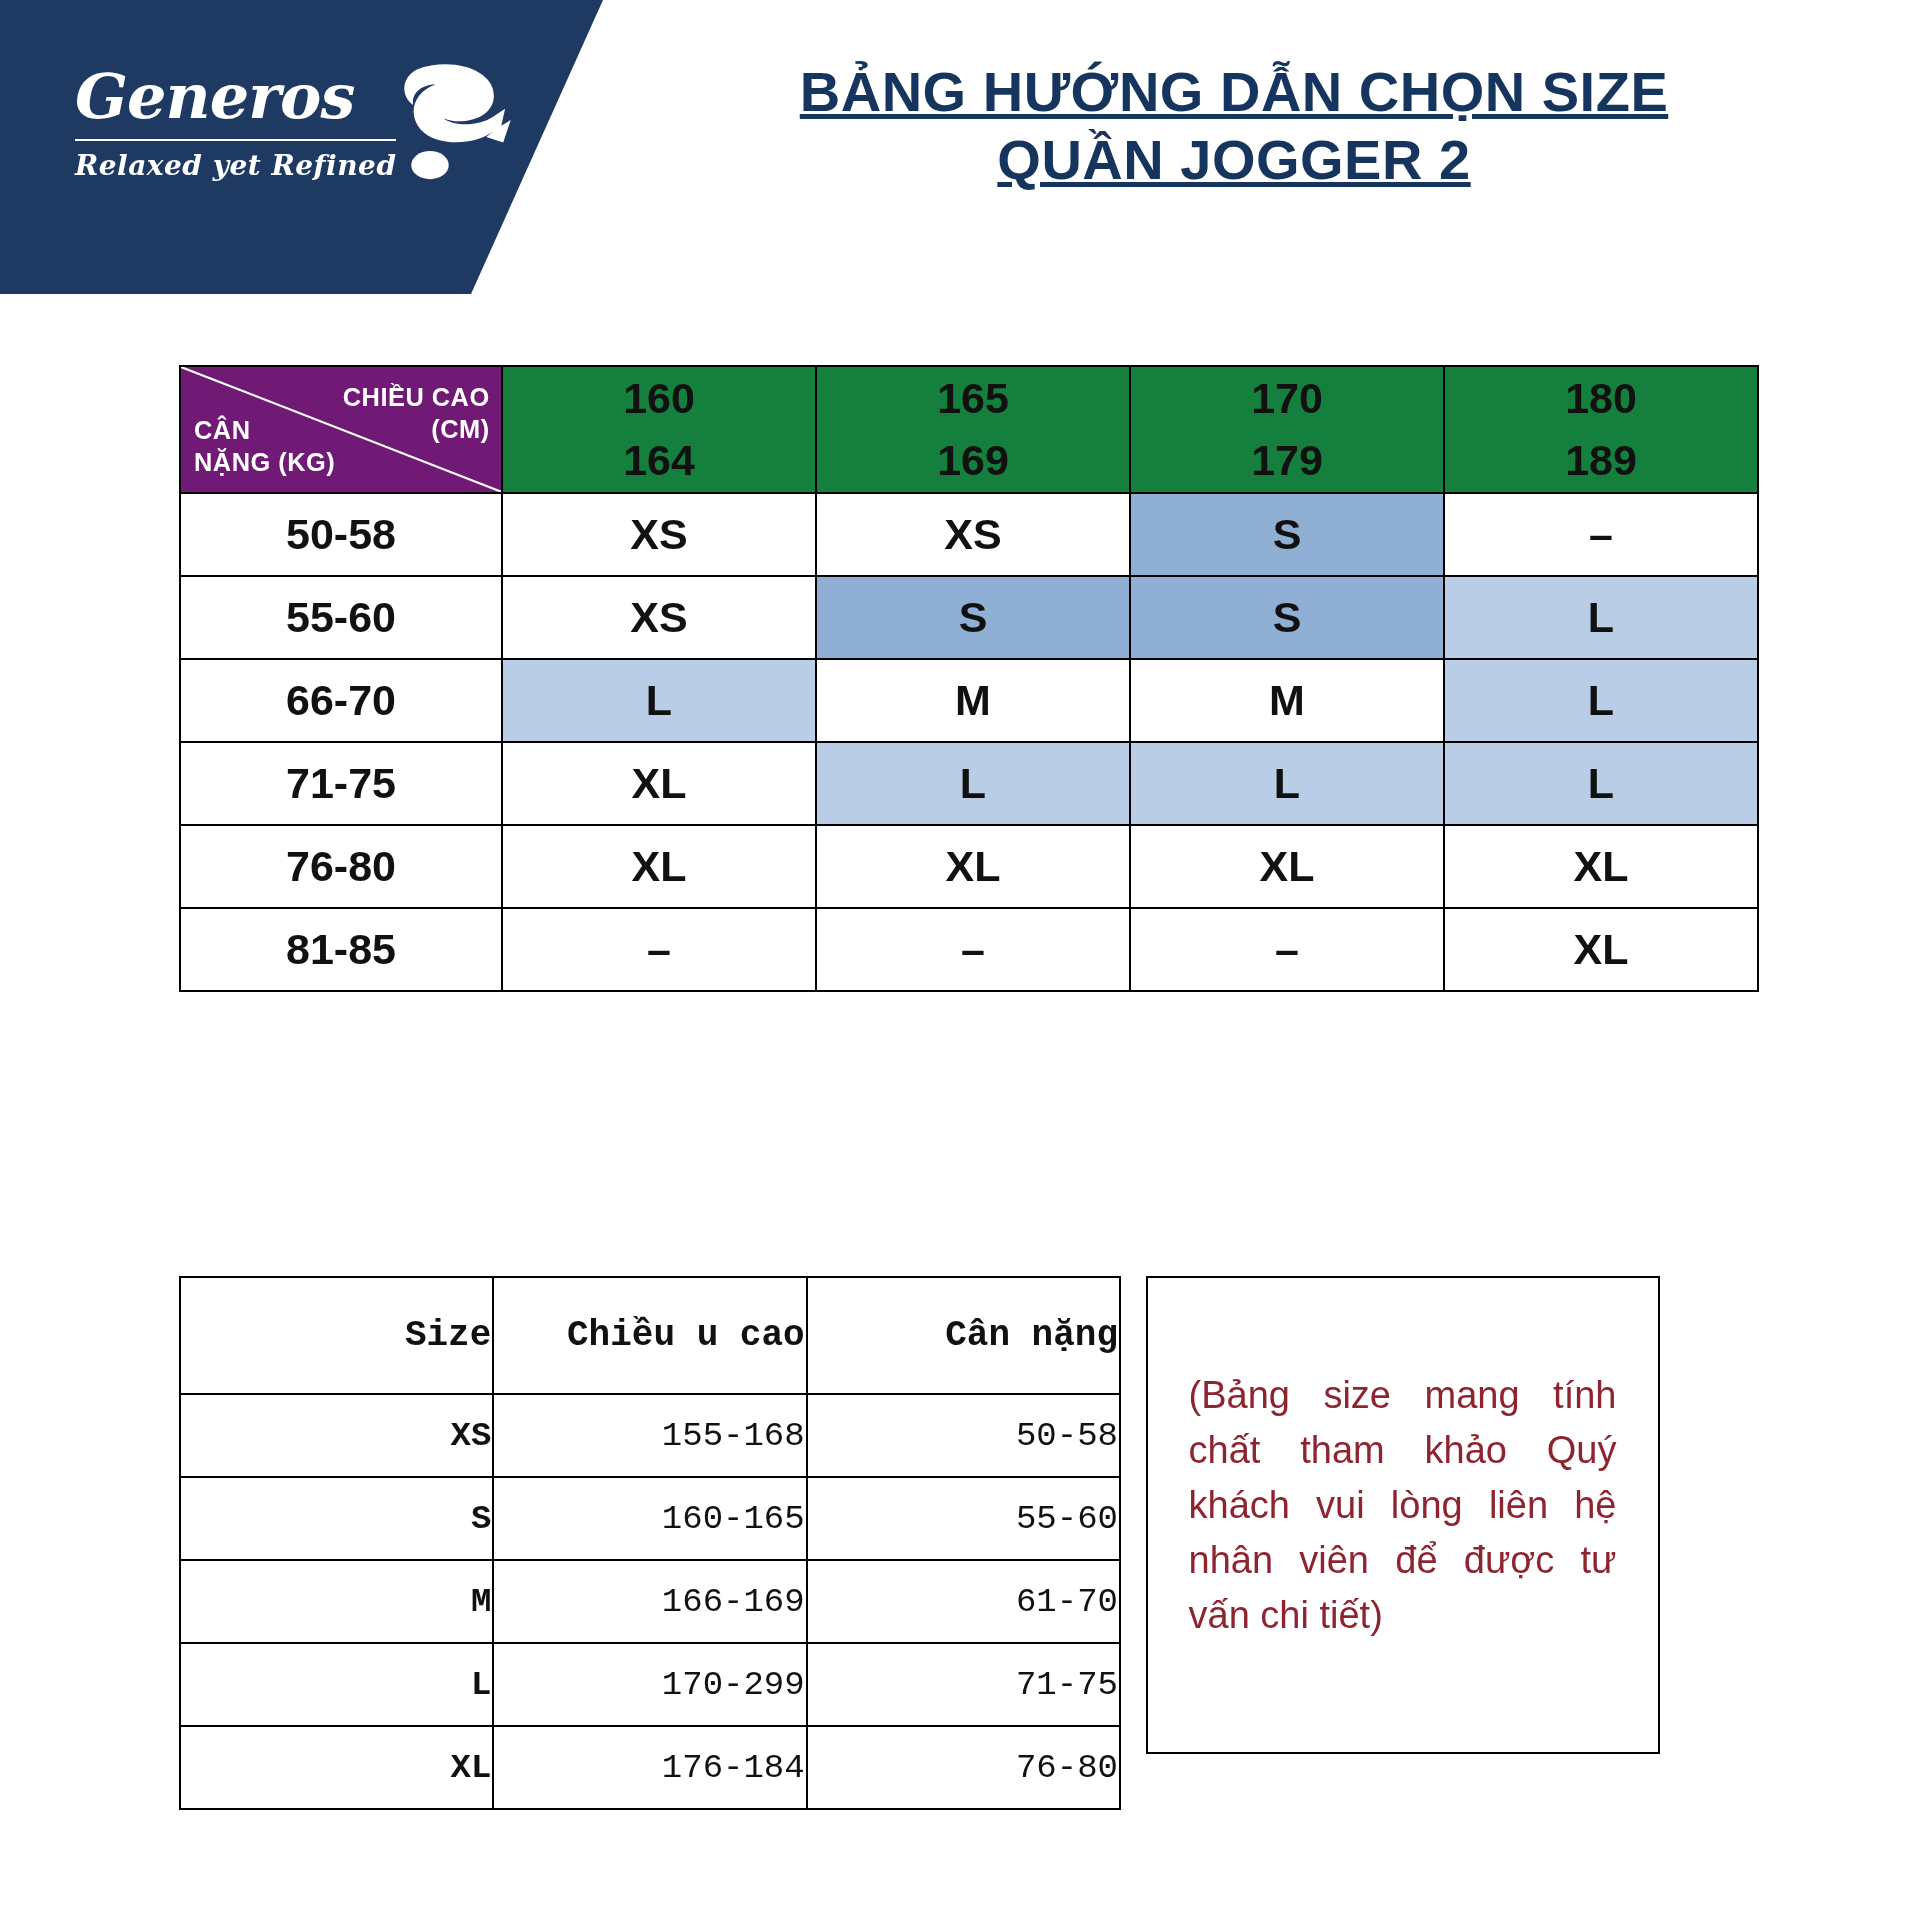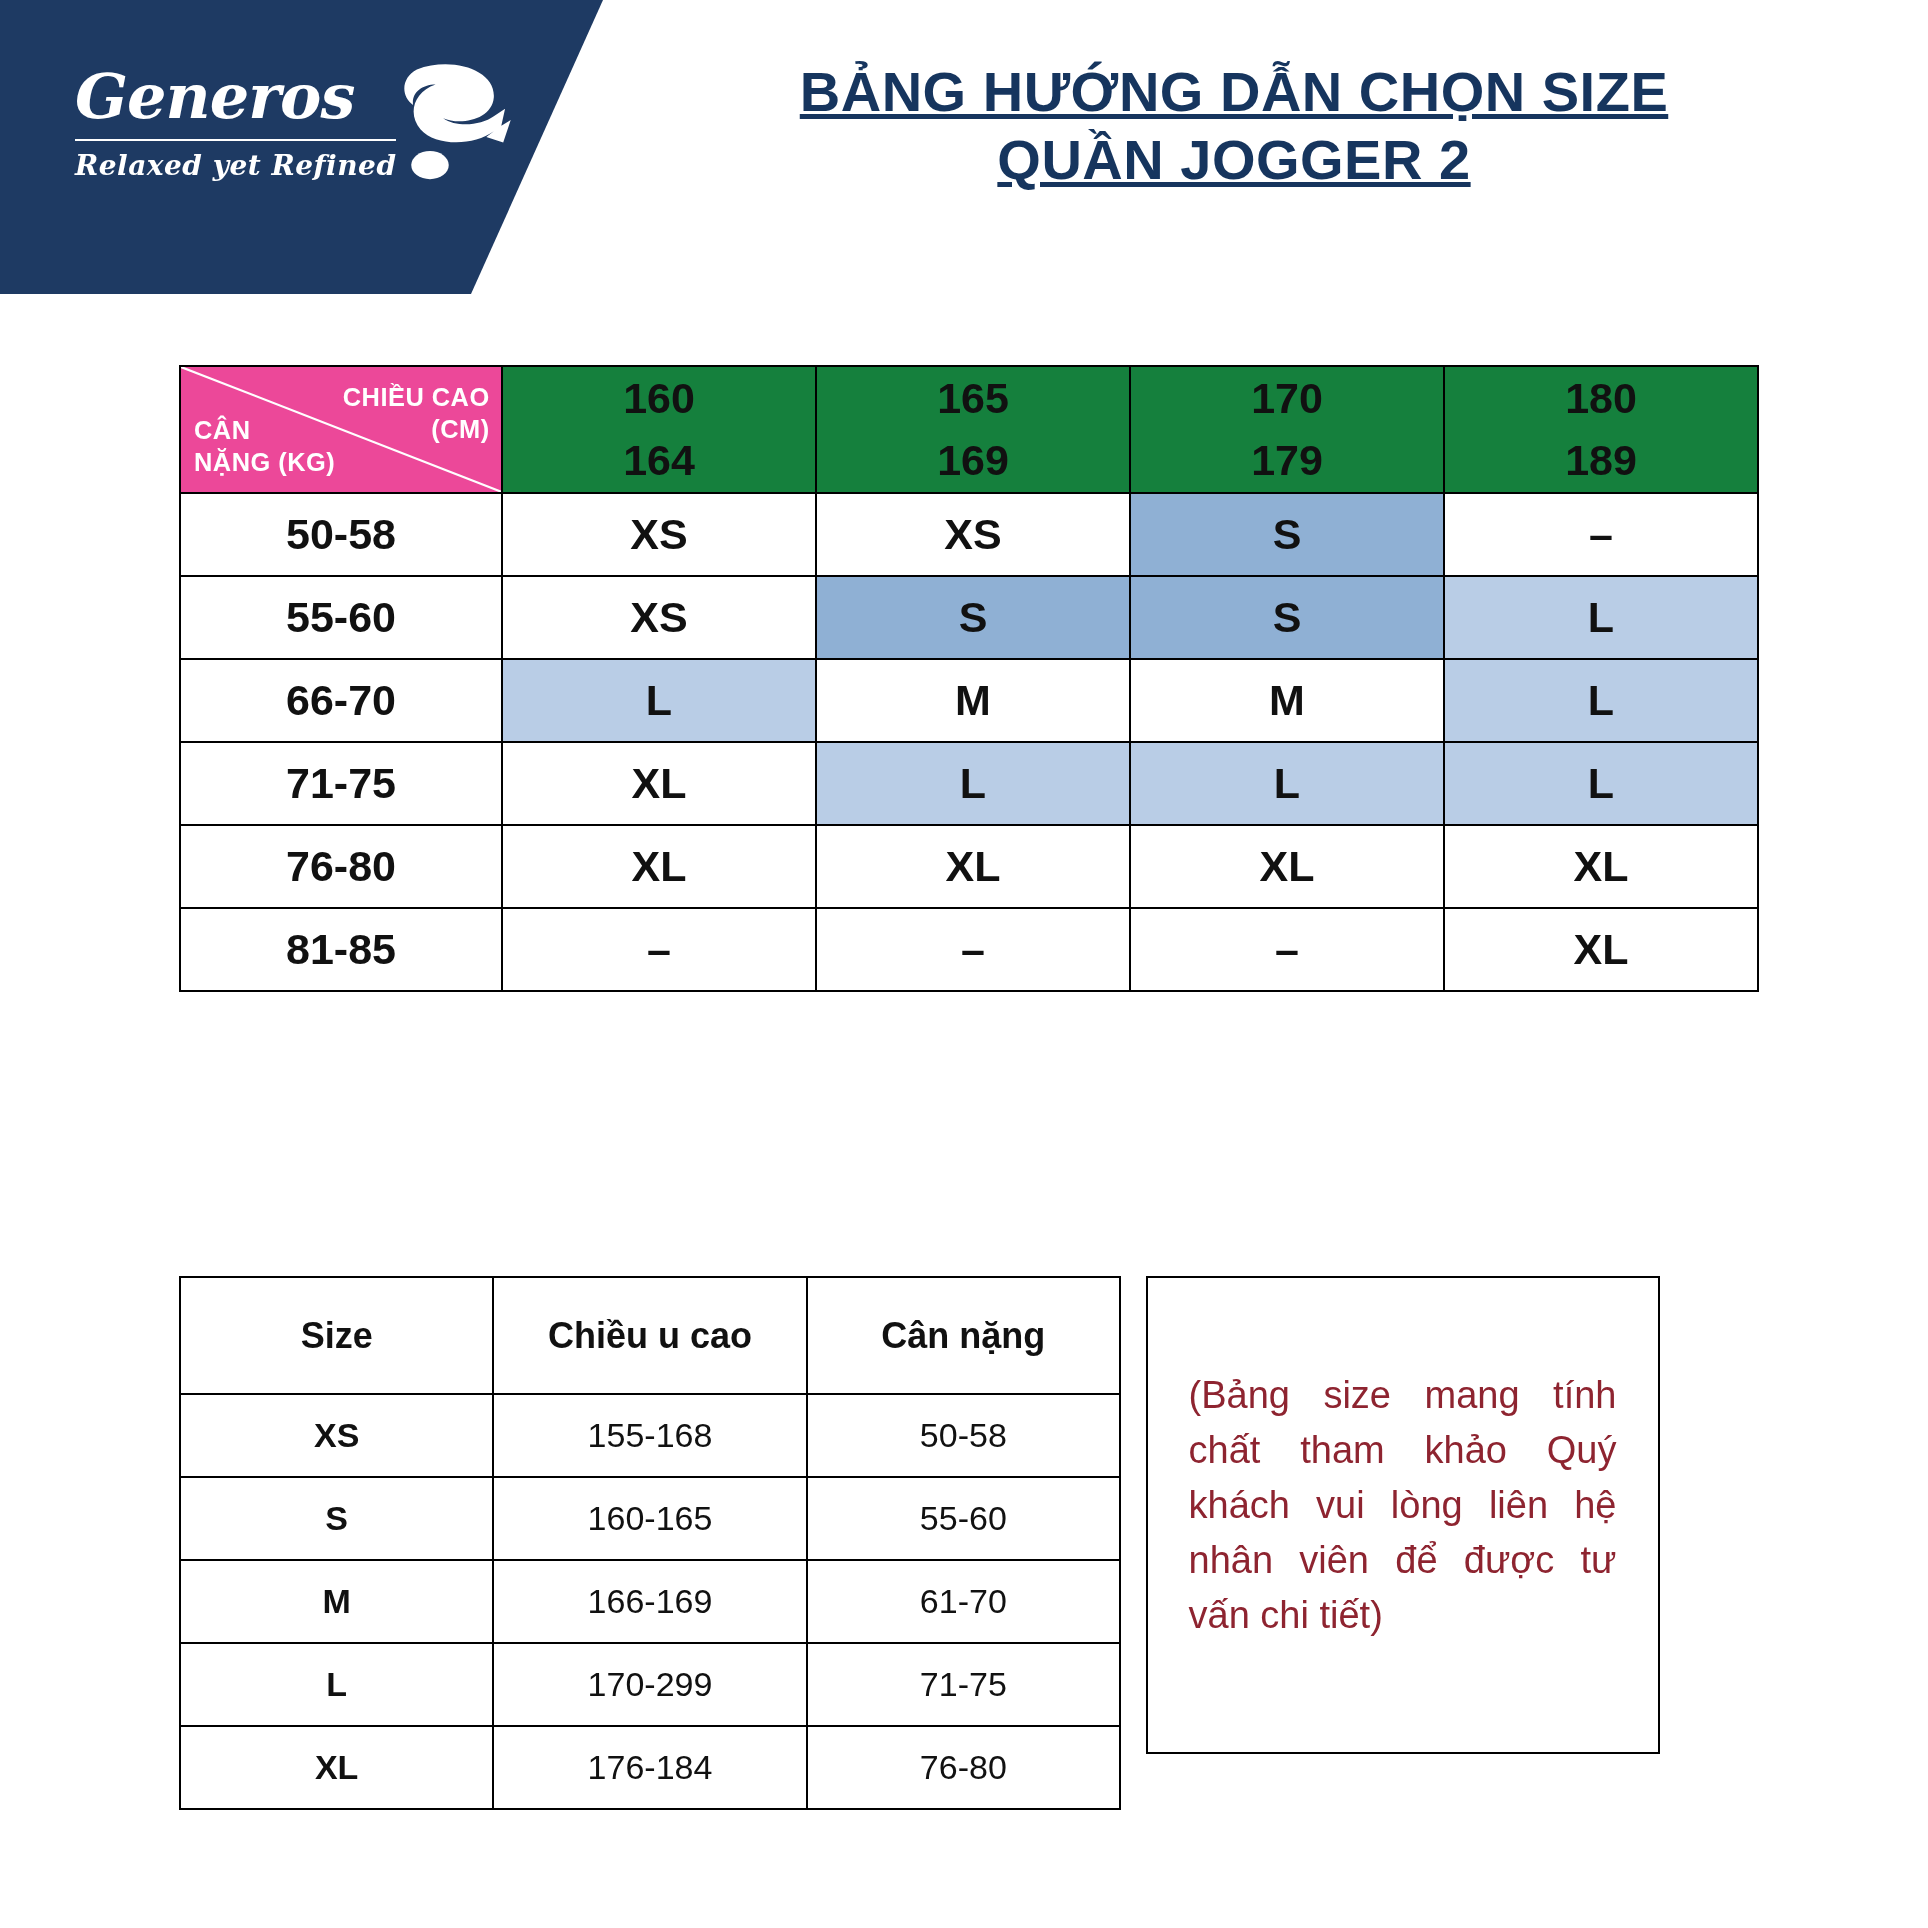--- a/index.html
+++ b/index.html
@@ -97,21 +97,21 @@
     border: 2.8px solid #000000;
     text-align: center;
     vertical-align: middle;
     font-size: 43px;
     font-weight: bold;
     color: #111111;
     height: 81px;
     padding: 0;
   }
   .corner-cell {
-    background: #ec4899;
+    background: #701a75;
     position: relative;
     width: 320px;
     height: 175px;
     padding: 0;
     border: 2.8px solid #000000;
     margin-left: 31px;
   }
   .corner-cell .diag {
     position: absolute;
     inset: 0;
@@ -168,23 +168,23 @@
     gap: 24.5px;
     align-items: flex-start;
   }
   table.legend {
     border-collapse: collapse;
     width: 942px;
     table-layout: fixed;
   }
   table.legend th, table.legend td {
     border: 2.8px solid #000000;
-    text-align: center;
+    text-align: right;
     vertical-align: middle;
-    font-family: Liberation Sans, sans-serif;
+    font-family: Liberation Mono, monospace;
     color: #111111;
   }
   table.legend th {
     font-size: 36px;
     font-weight: bold;
     height: 113px;
   }
   table.legend td {
     font-size: 34px;
     height: 79px;

